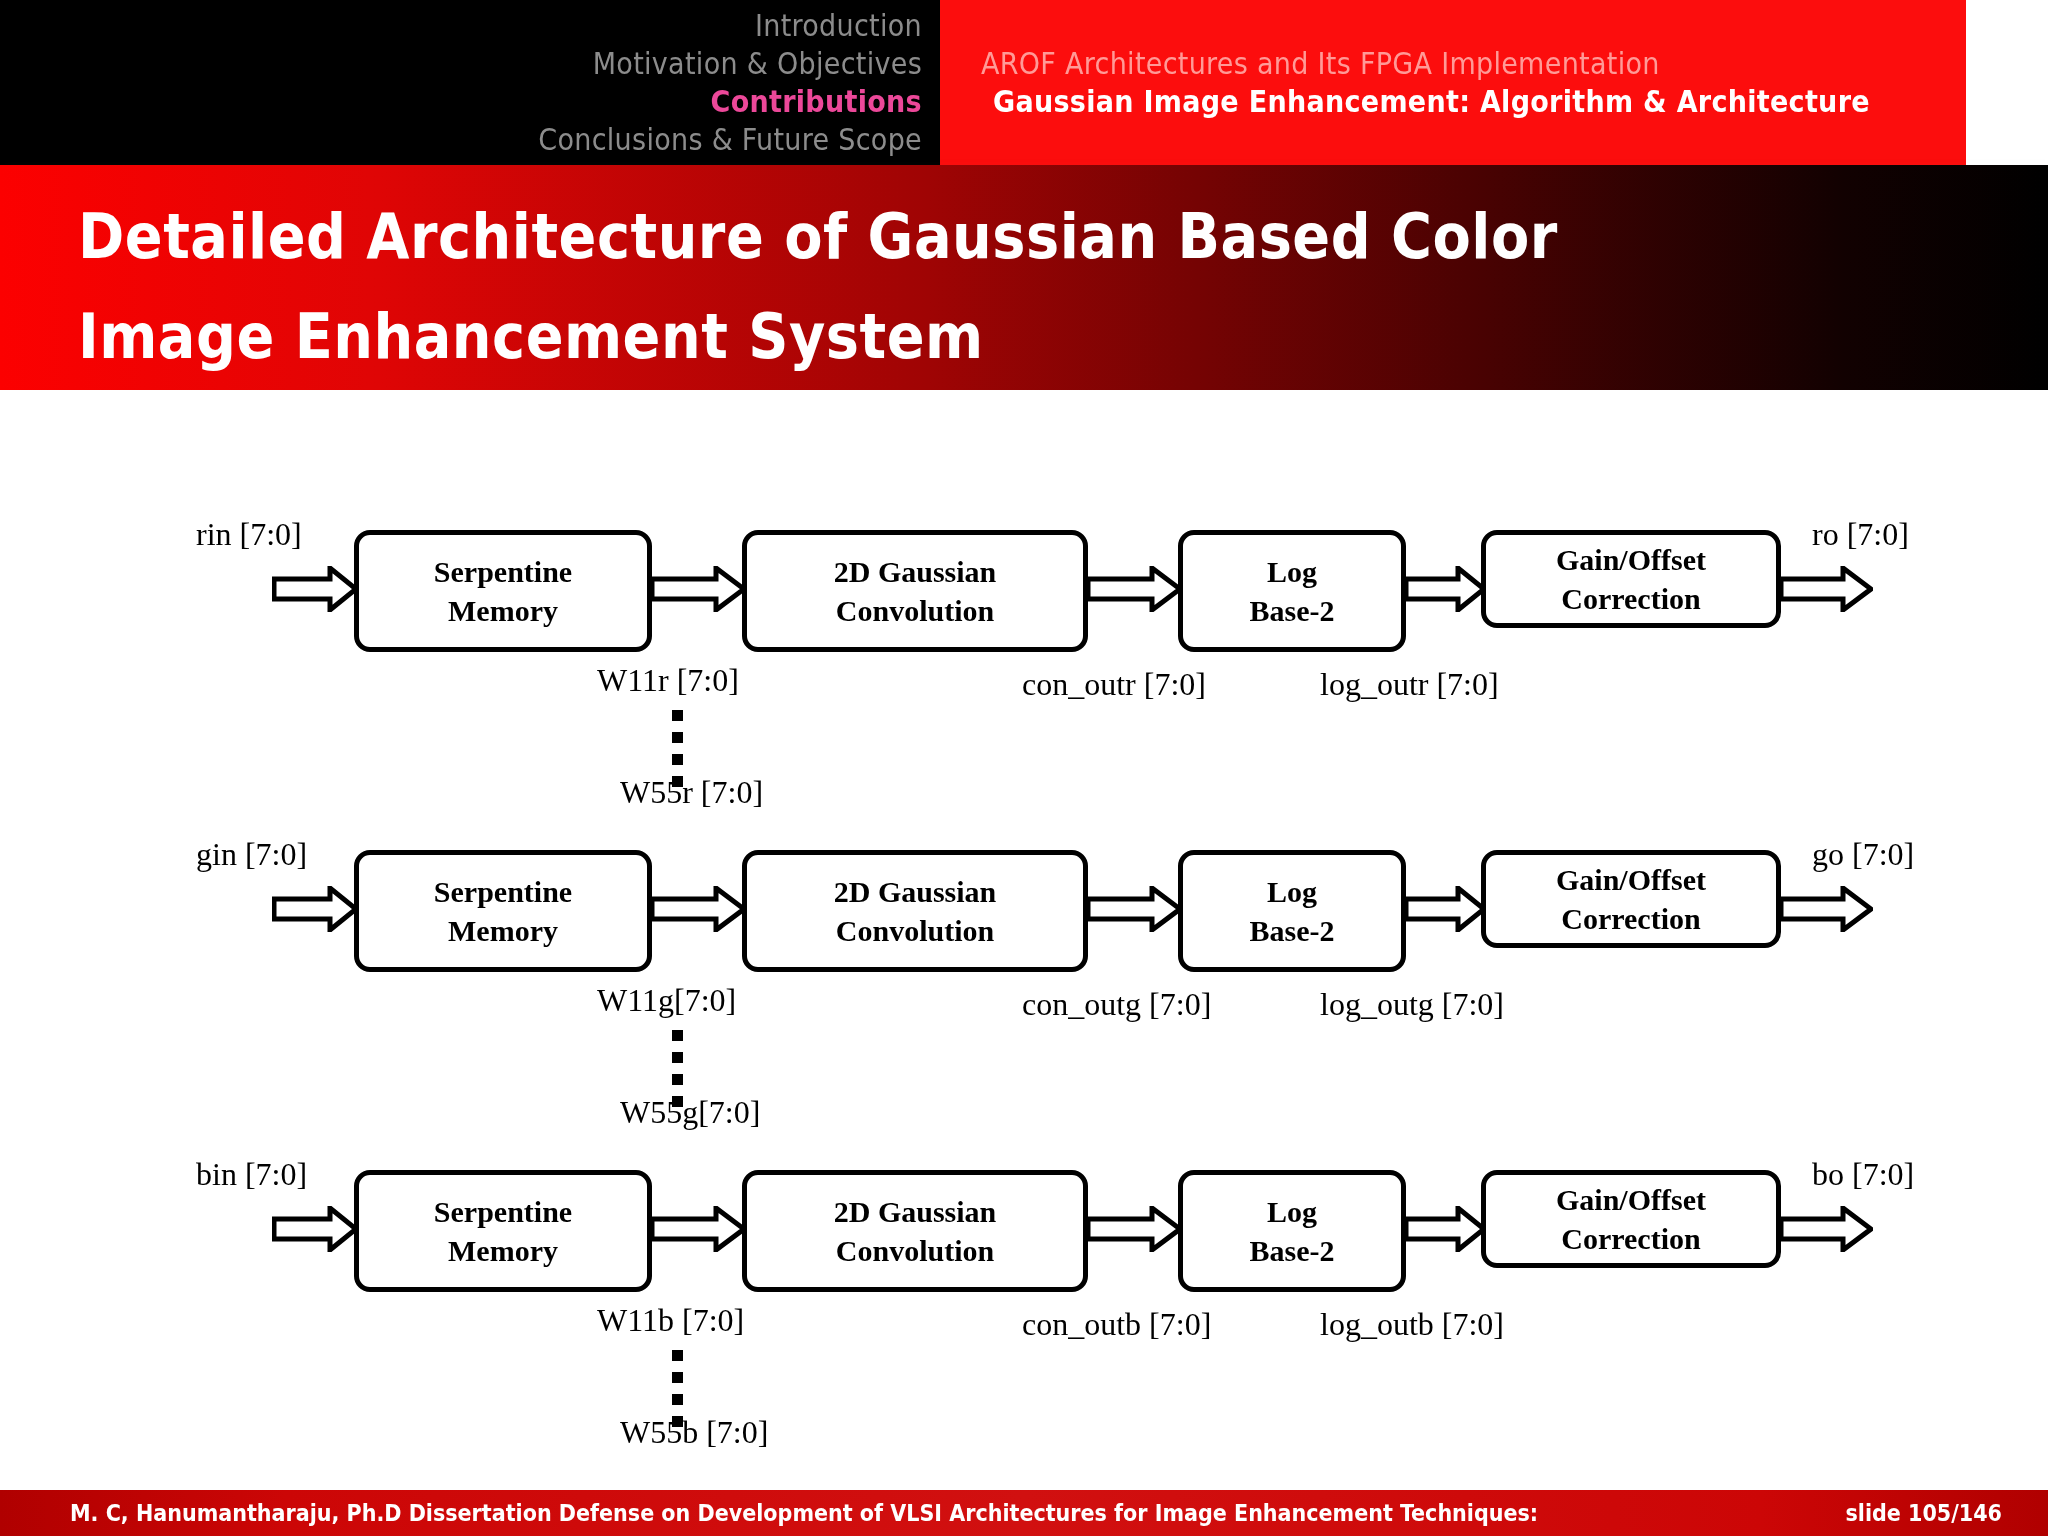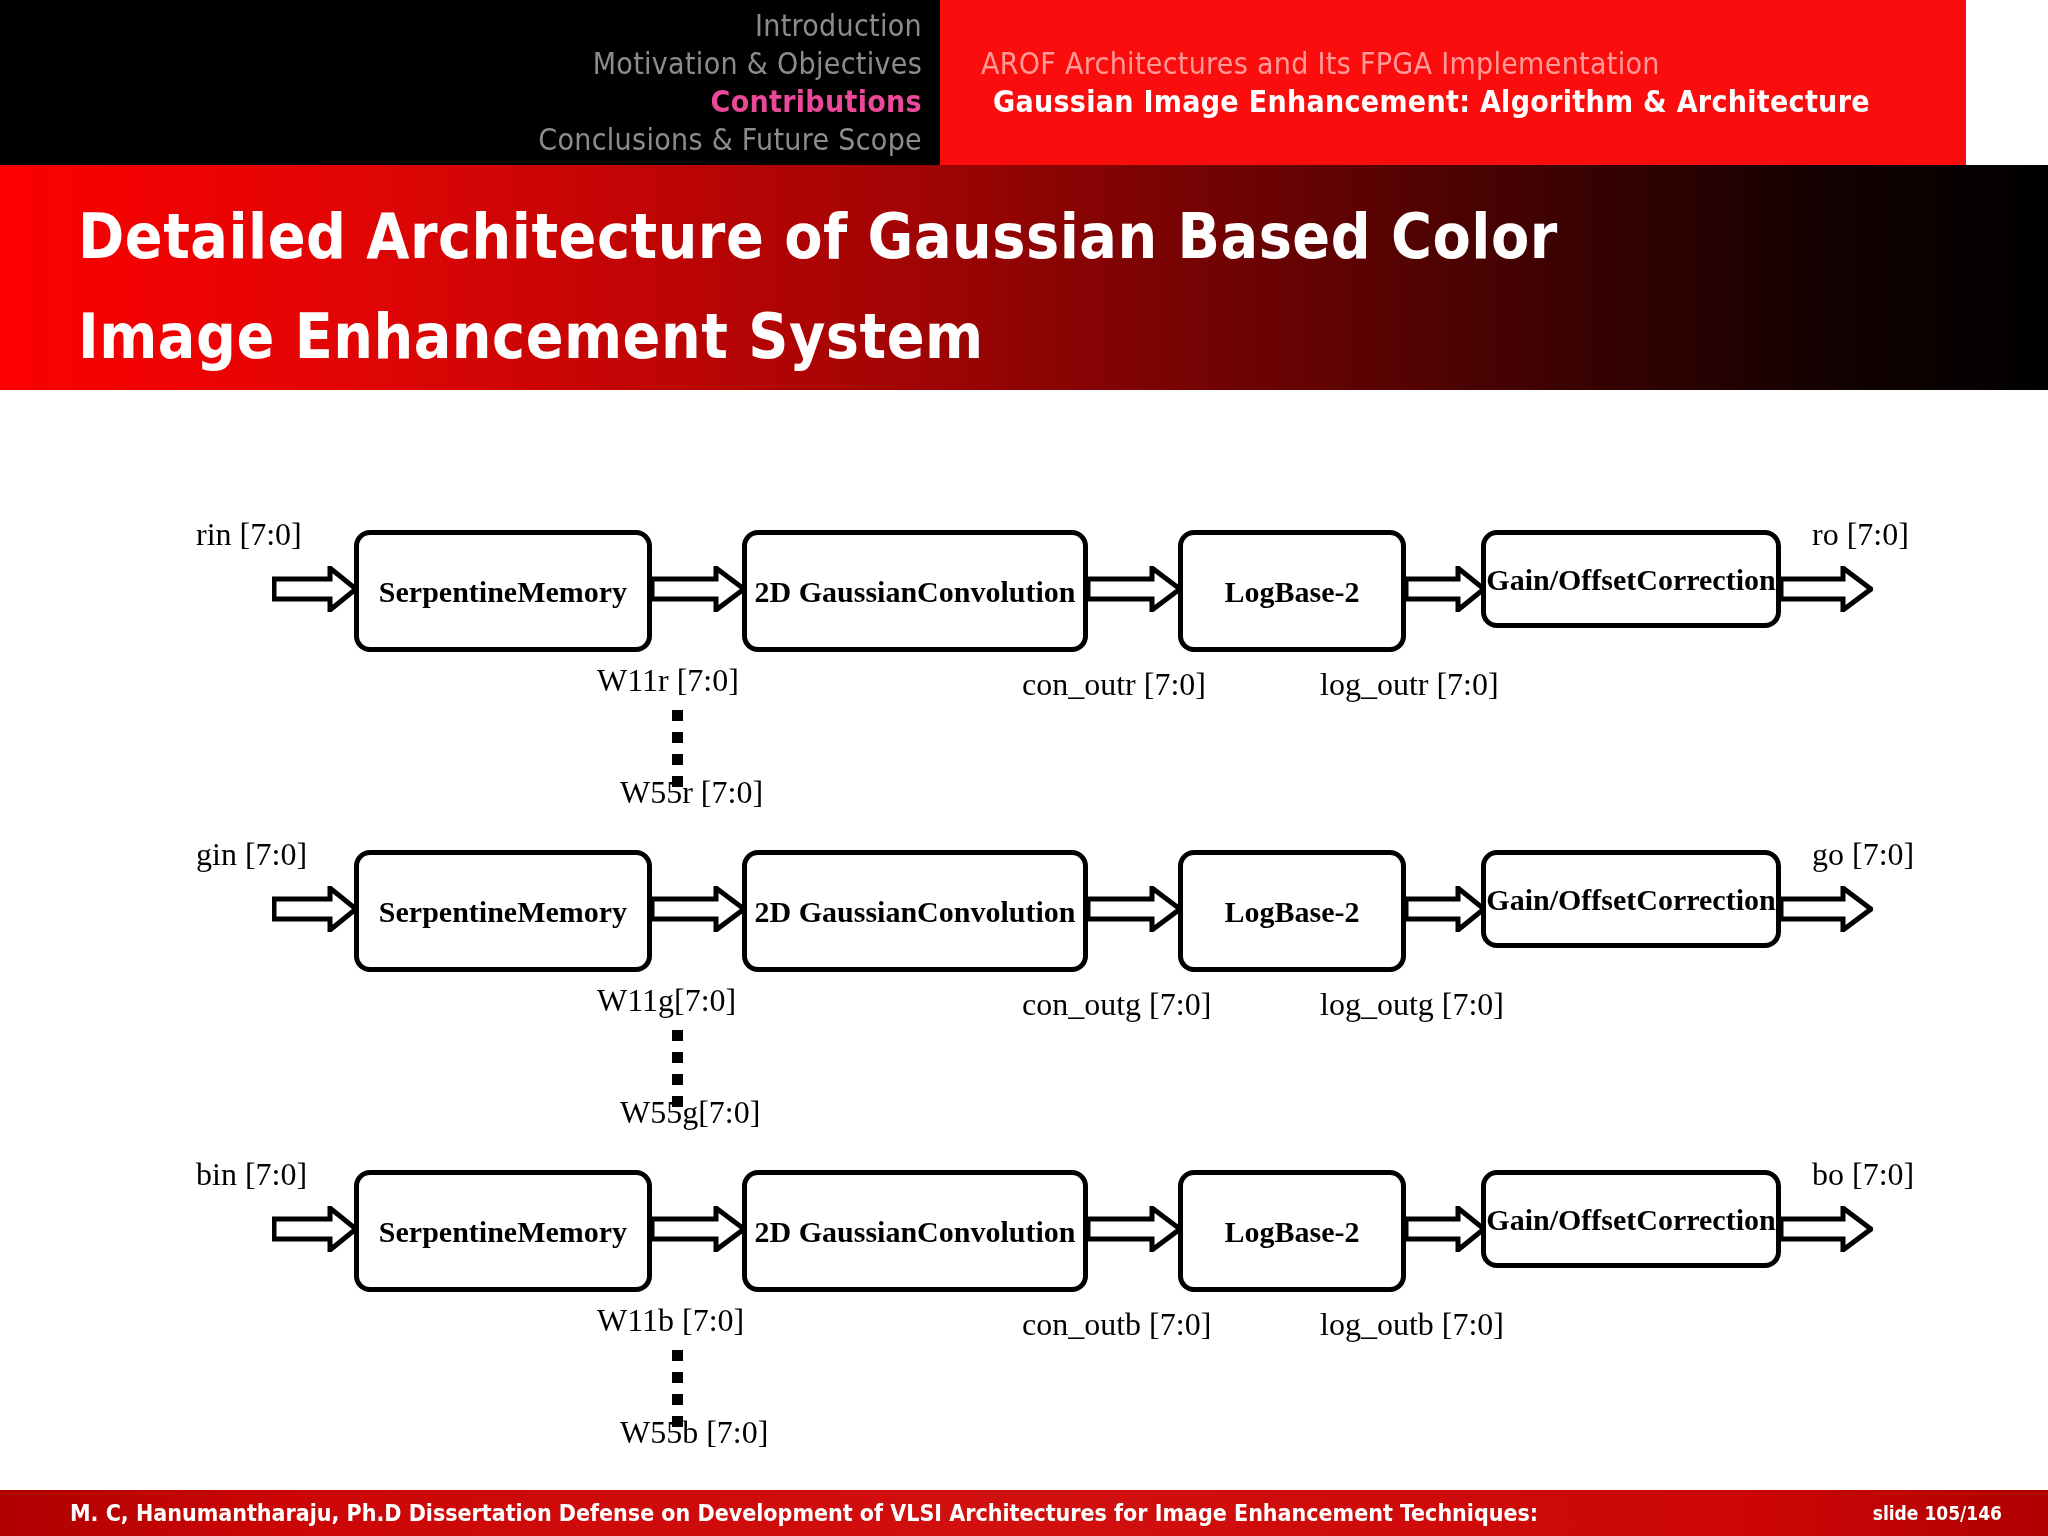--- a/index.html
+++ b/index.html
@@ -74,21 +74,21 @@
   #row-g { top: 440px; }
   #row-b { top: 760px; }
 
   
   .blk {
     position: absolute;
     border: 5px solid #000000;
     border-radius: 16px;
     background: #ffffff;
     box-sizing: border-box;
-    display: flex; flex-direction: row;
+    display: flex; flex-direction: column;
     align-items: center; justify-content: center;
     font-family: "Liberation Serif", serif;
     font-weight: bold;
     font-size: 30px;
     line-height: 39px;
     color: #000000;
     text-align: center;
   }
   .blk span { display: block; white-space: nowrap; }
 
@@ -141,21 +141,21 @@
   }
   #footer-text {
     position: absolute; left: 70px;
     color: #ffffff; font-weight: bold;
     font-size: 23px; white-space: nowrap;
     font-family: "DejaVu Sans Condensed", "Liberation Sans", sans-serif;
   }
   #footer-slide {
     position: absolute; right: 46px;
     color: #ffffff; font-weight: bold;
-    font-size: 19px; white-space: nowrap;
+    font-size: 23px; white-space: nowrap;
     font-family: "DejaVu Sans Condensed", "Liberation Sans", sans-serif;
   }
 </style>
 </head>
 <body>
 
 <div id="header">
   <div id="nav-left">
     <div class="nav-item">Introduction</div>
     <div class="nav-item">Motivation &amp; Objectives</div>

